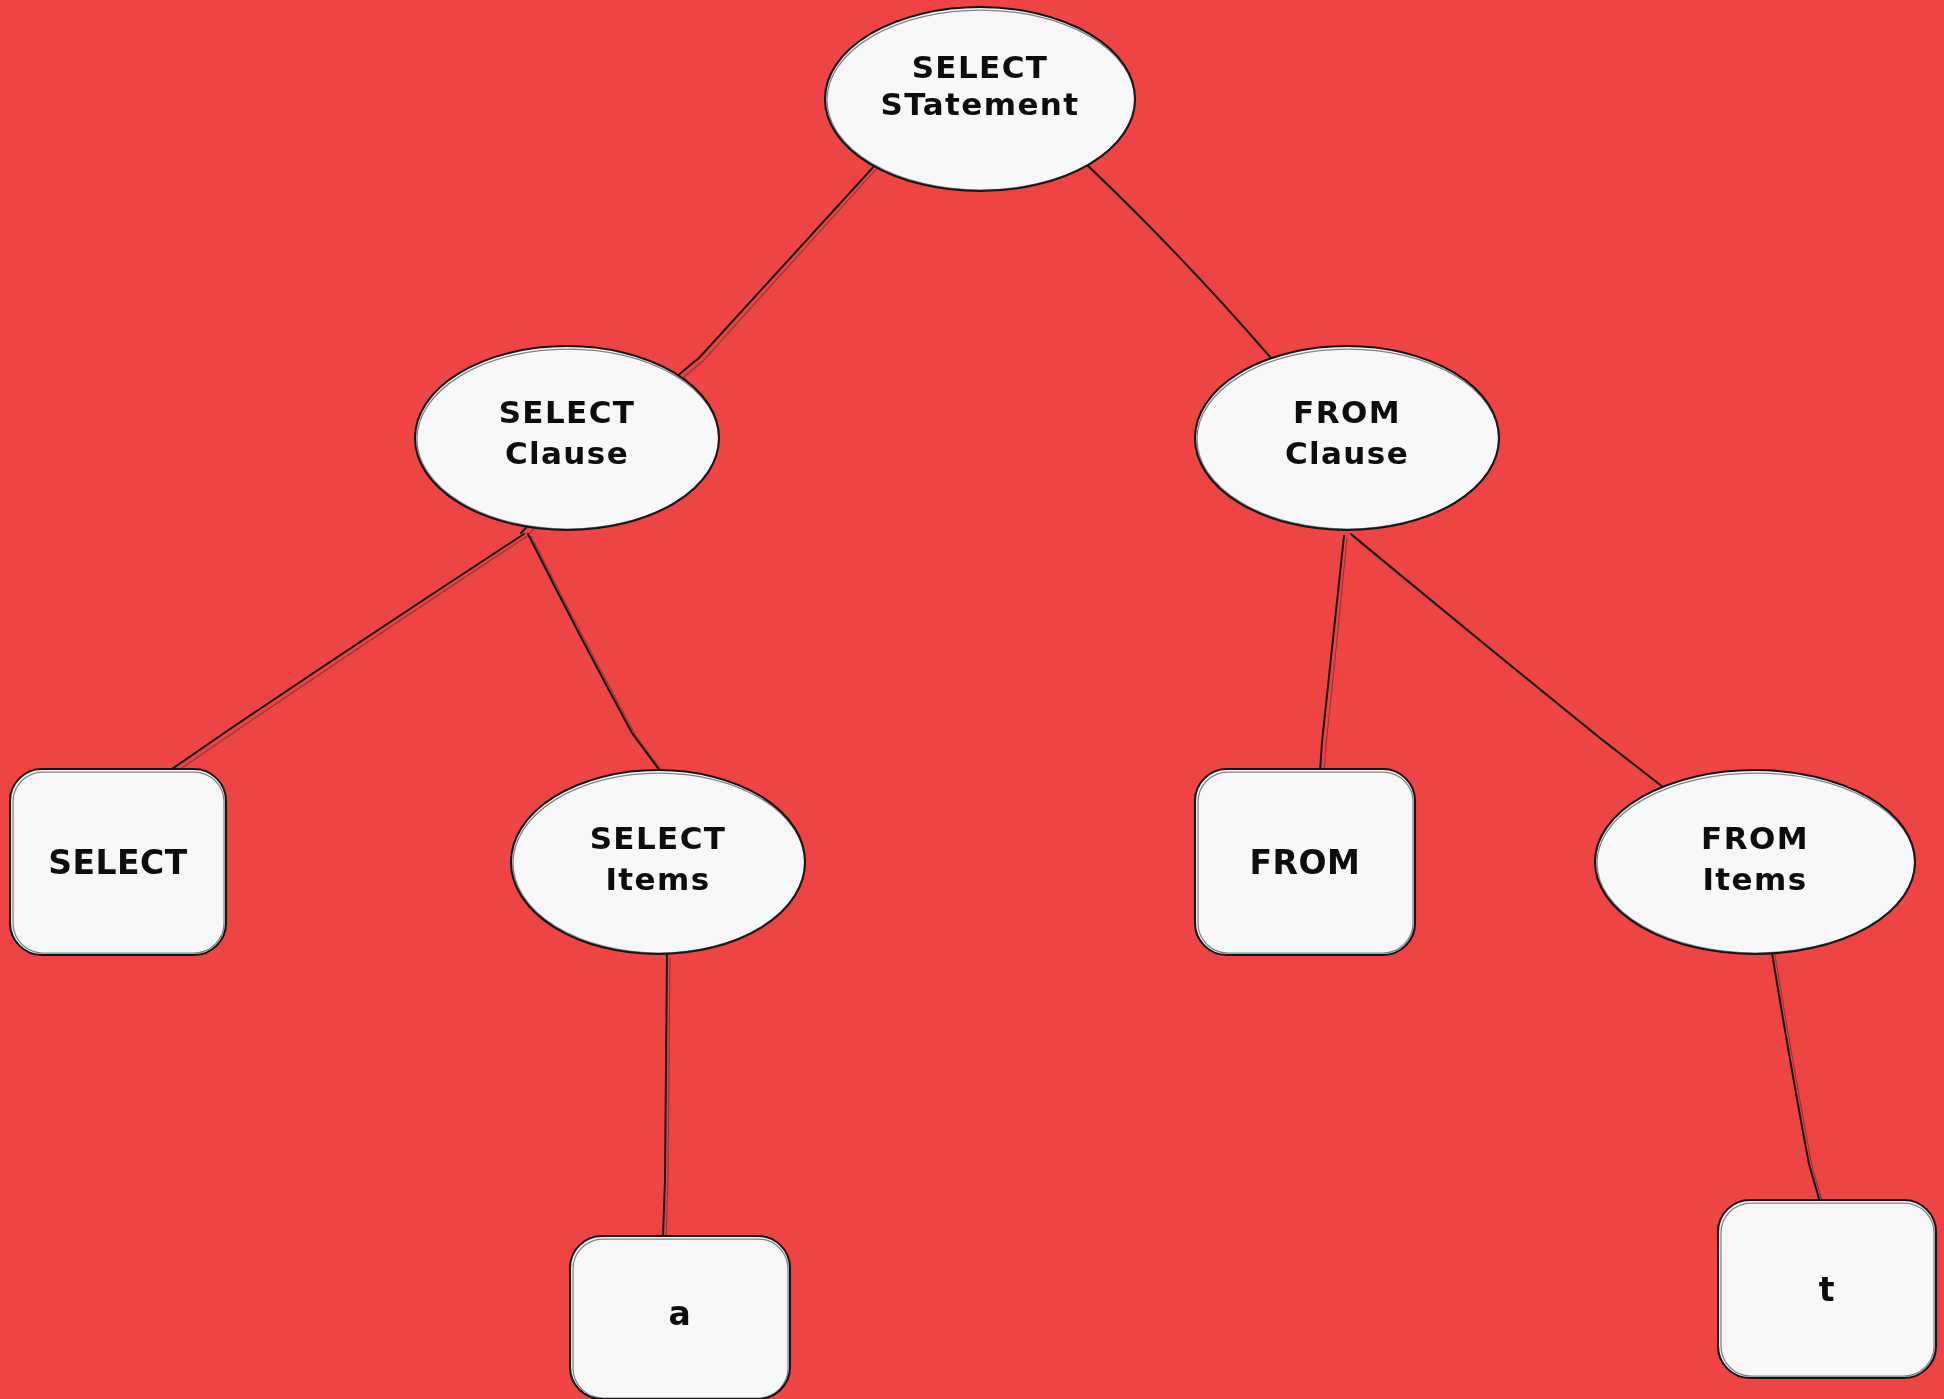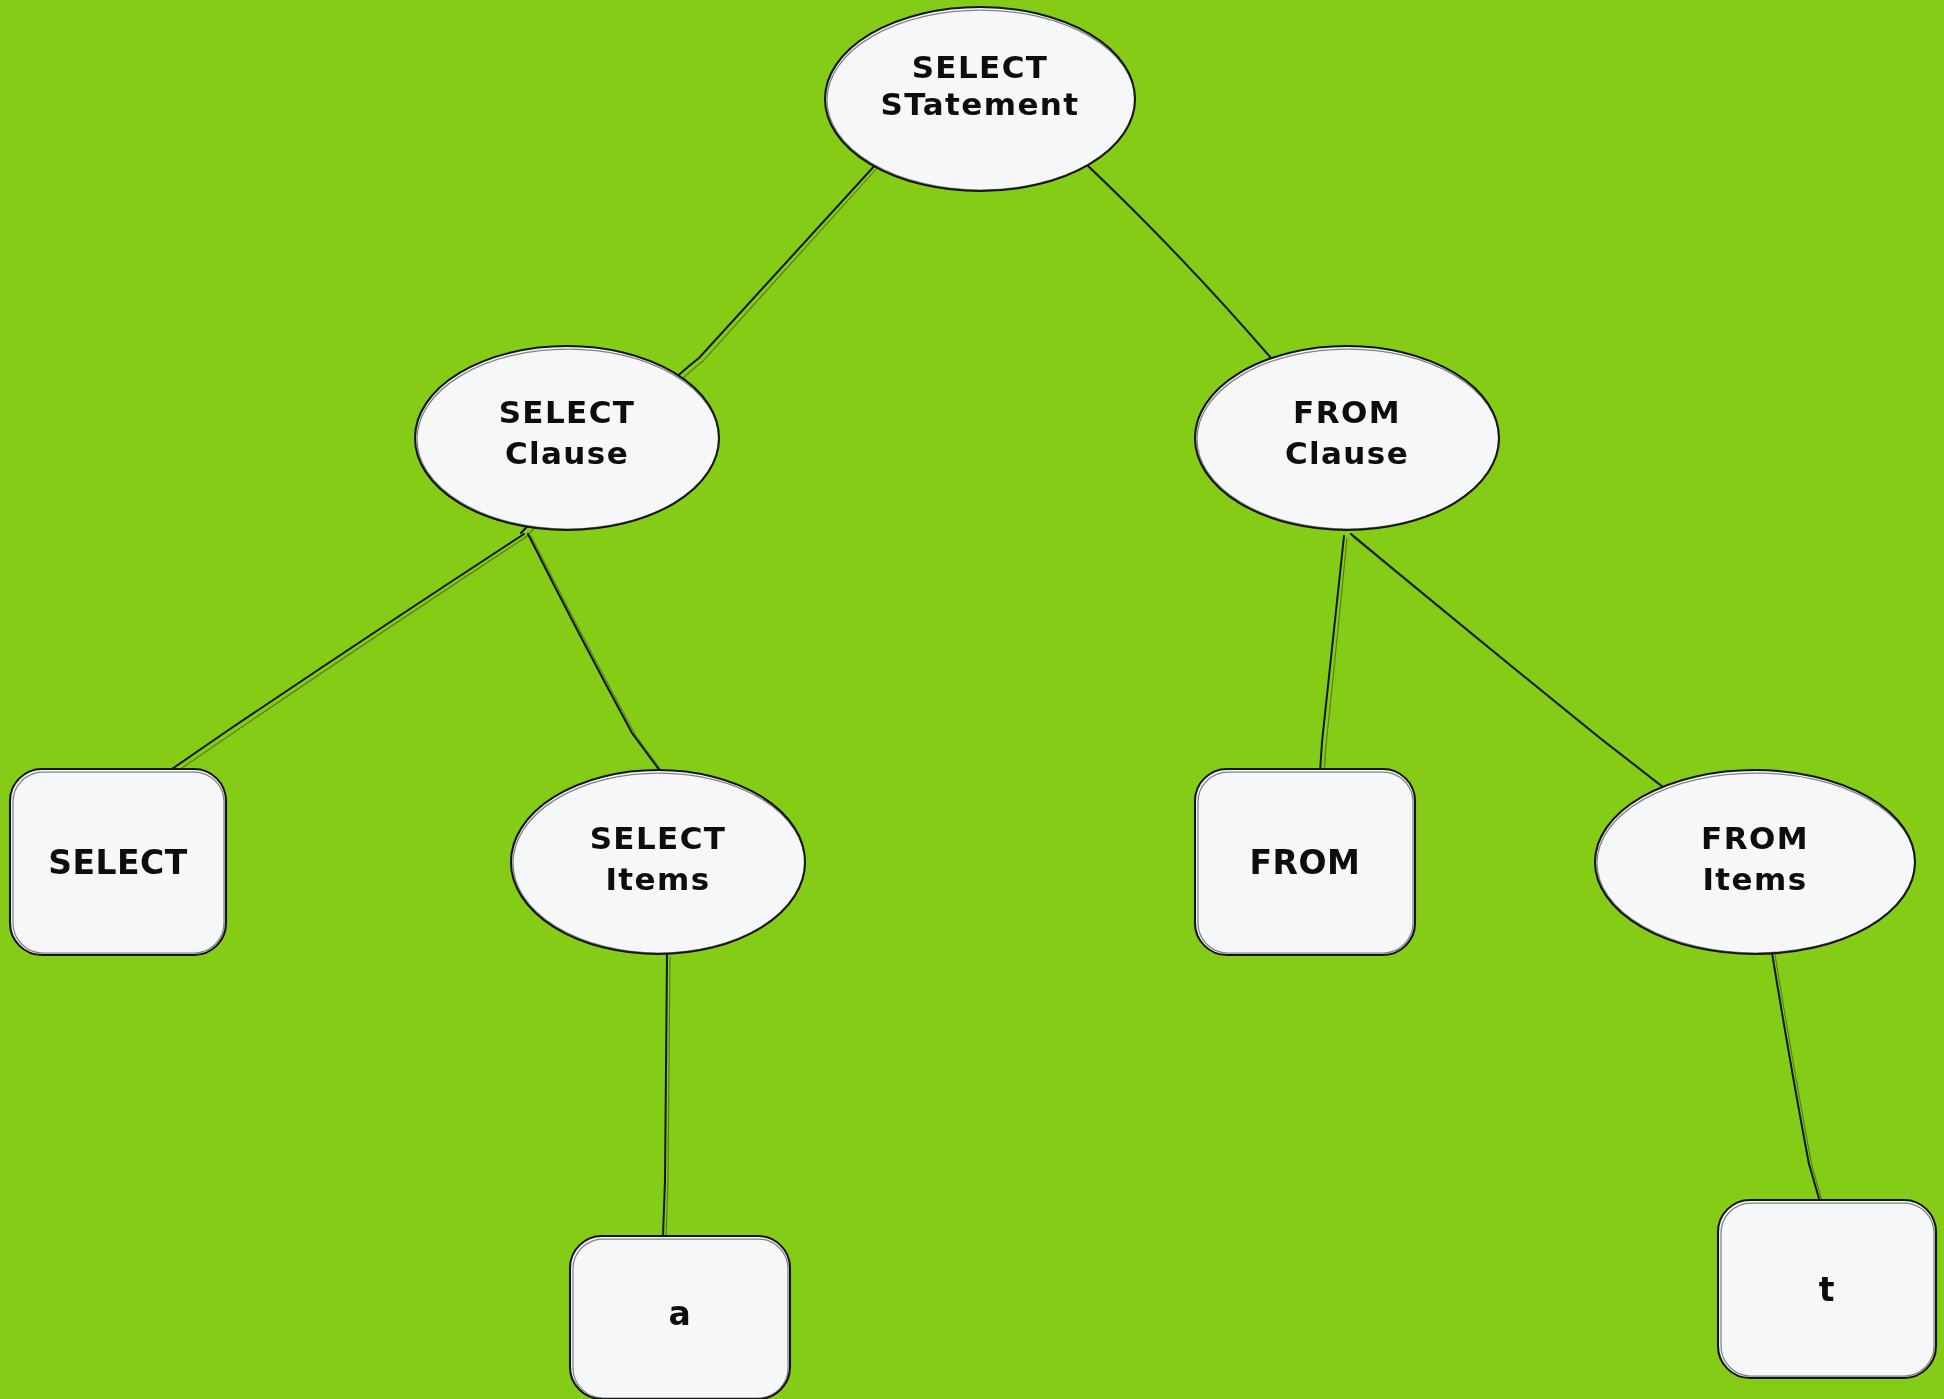--- a/index.html
+++ b/index.html
@@ -11,21 +11,21 @@
   body {
     width: 1944px;
     height: 1399px;
     overflow: hidden;
     font-family: "DejaVu Sans", sans-serif;
   }
   #canvas-root {
     position: relative;
     width: 1944px;
     height: 1399px;
-    background: #84cc16;
+    background: #ef4444;
   }
   #diagram-svg {
     position: absolute;
     top: 0;
     left: 0;
     width: 1944px;
     height: 1399px;
     display: block;
   }
   .node-shape {

